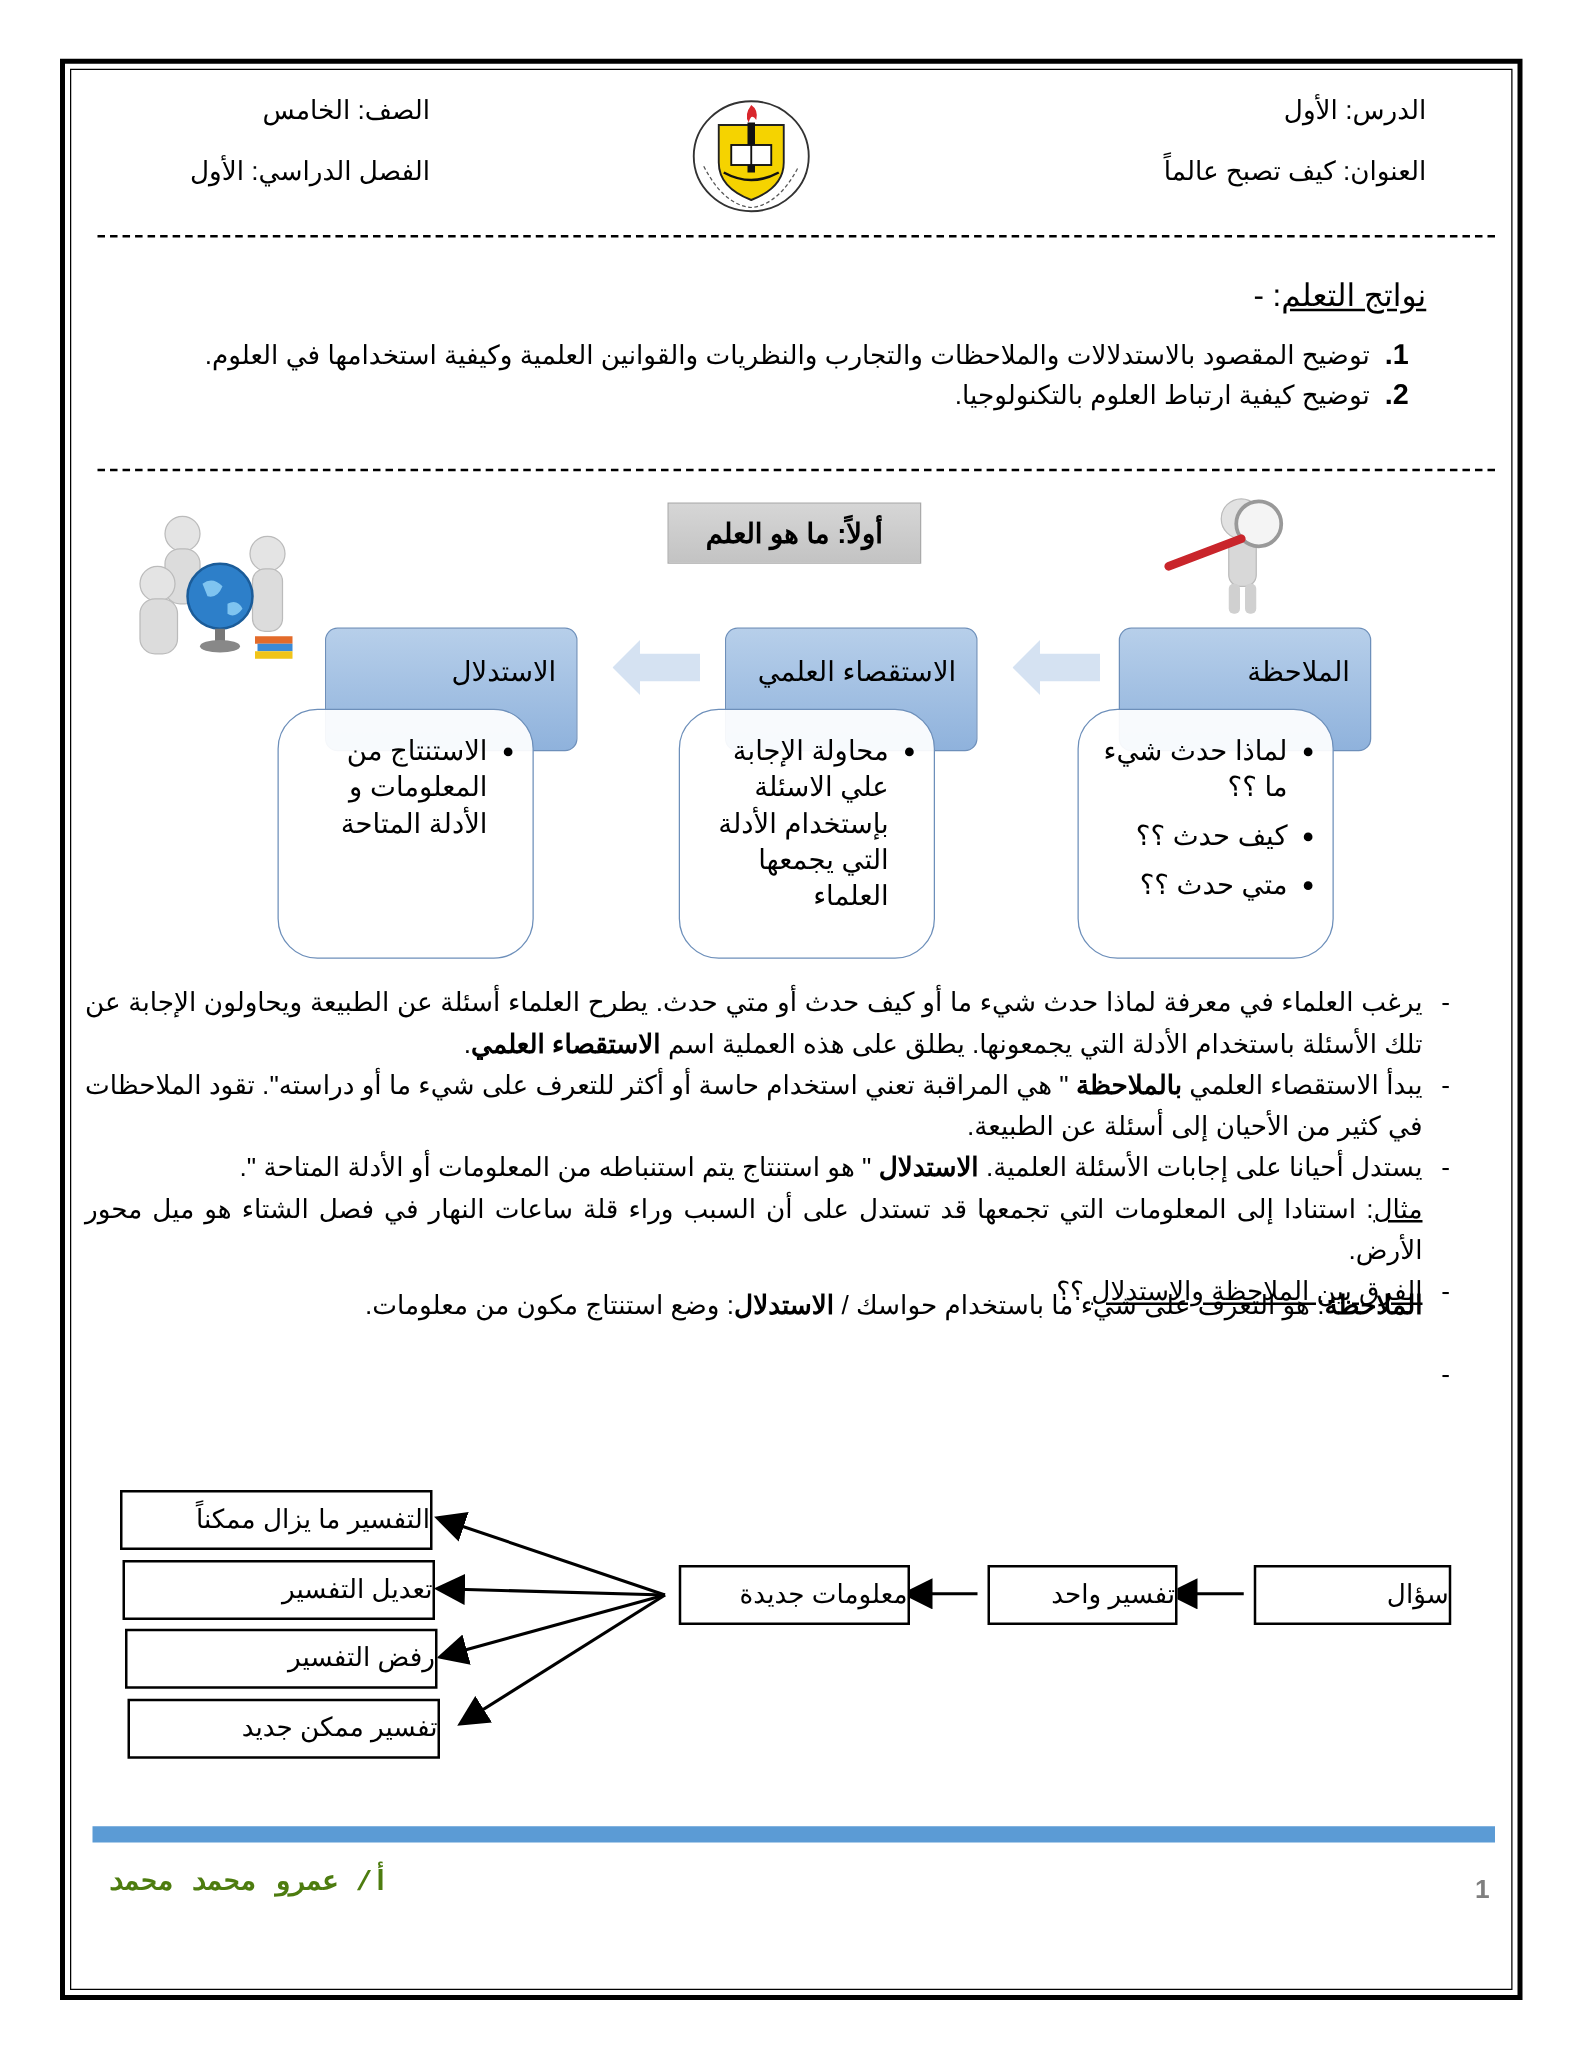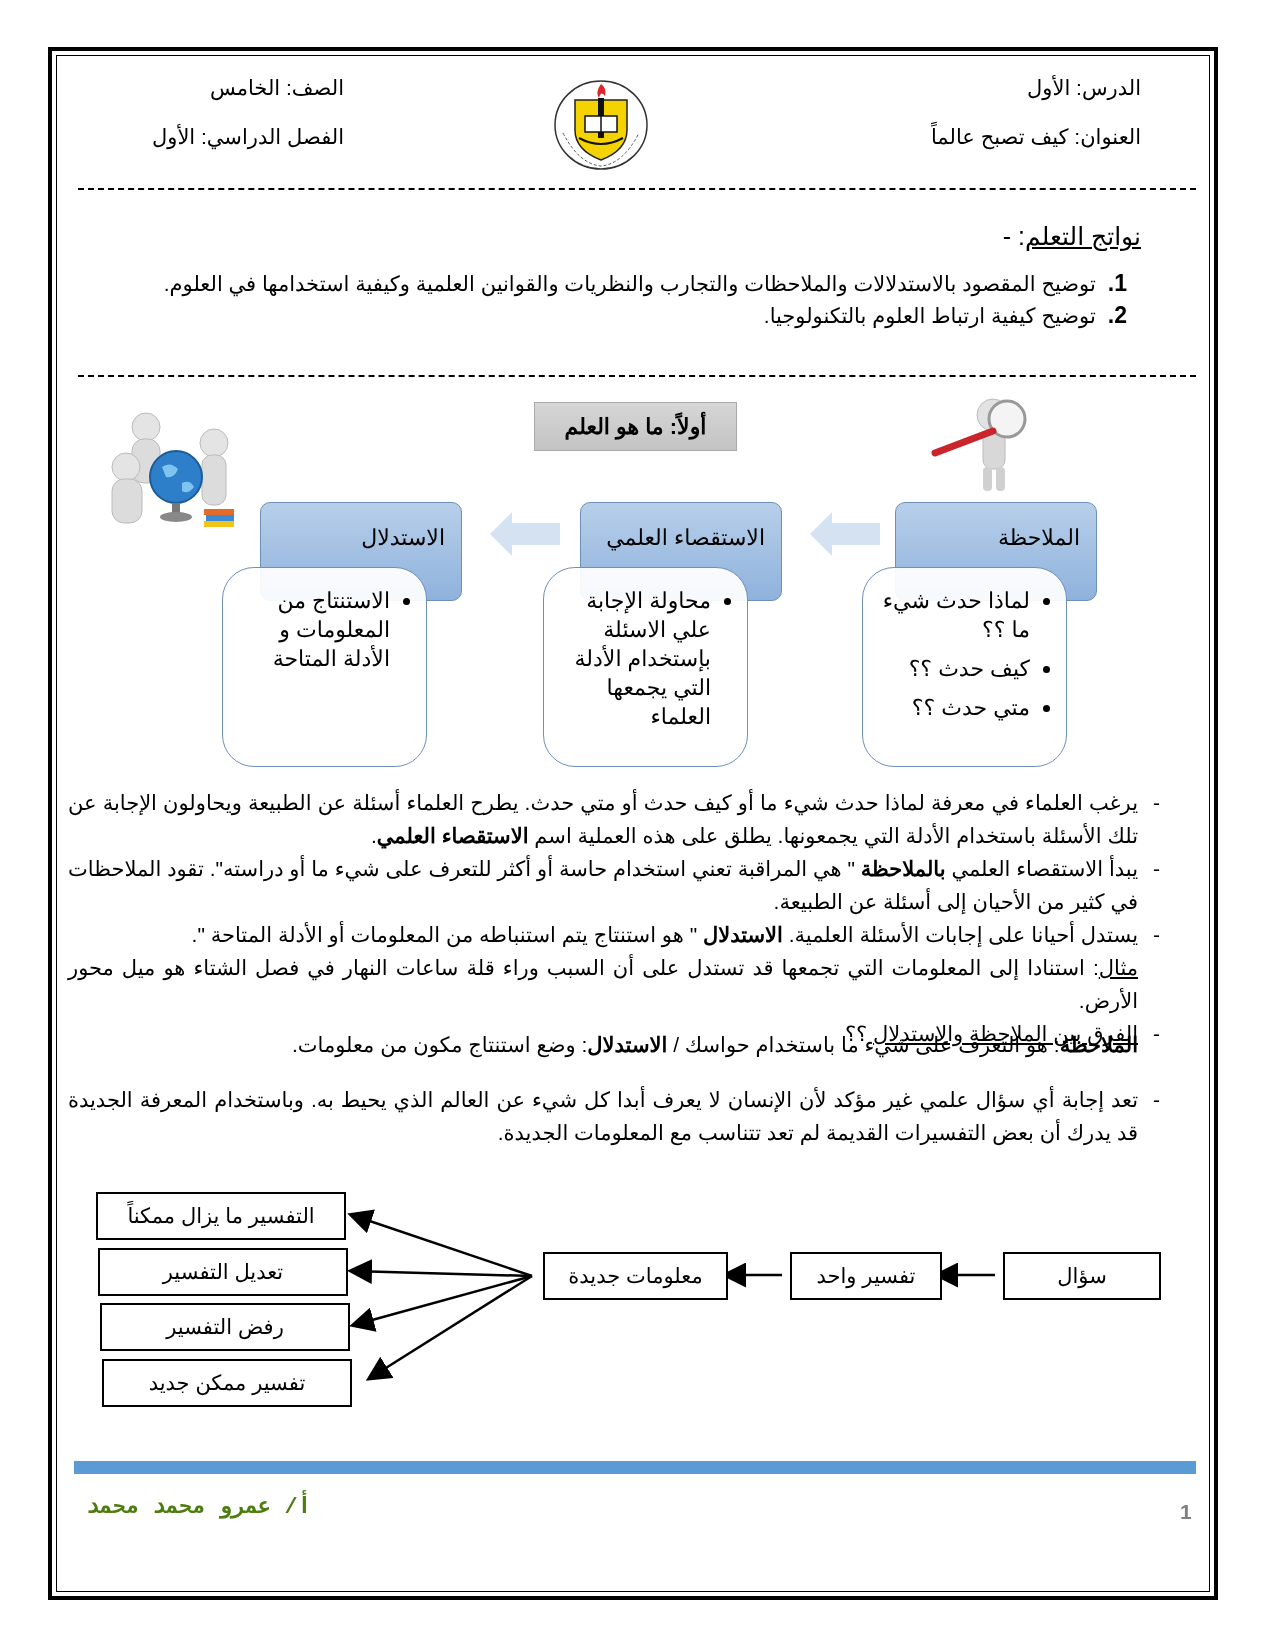--- a/index.html
+++ b/index.html
@@ -15,21 +15,21 @@
   .obj b.num { font-weight: bold; font-size: 23px; margin-left: 12px; }
   .title-box { position: absolute; left: 534px; top: 402px; width: 203px; height: 49px; background: linear-gradient(#d6d6d6, #c3c3c3); border: 1px solid #aaa; box-sizing: border-box; text-align: center; font-weight: bold; font-size: 22px; line-height: 47px; }
   .blue-box { position: absolute; width: 202px; height: 99px; border-radius: 10px; background: linear-gradient(#b7cfea, #8fb2dc); border: 1px solid #6d8fba; box-sizing: border-box; }
   .blue-box span { position: absolute; right: 16px; top: 22px; font-size: 22px; white-space: nowrap; direction: rtl; }
   .white-box { position: absolute; width: 205px; height: 200px; border-radius: 32px; background: rgba(255,255,255,0.93); border: 1px solid #6d8fba; box-sizing: border-box; direction: rtl; padding: 18px 14px 0 14px; font-size: 22px; line-height: 29px; }
   .white-box ul { margin: 0; padding: 0 22px 0 0; }
   .white-box li { margin-bottom: 10px; }
   .left-arrow { position: absolute; width: 70px; height: 44px; }
   .body-text { position: absolute; right: 137px; width: 1070px; font-size: 21px; line-height: 33px; direction: rtl; text-align: justify; }
   .body-text .dash { position: absolute; right: -22px; }
-  .flow-box { position: absolute; border: 2px solid #000; box-sizing: border-box; font-size: 21px; text-align: center; direction: rtl; background: #fff; }
+  .flow-box { position: absolute; border: 2px solid #000; box-sizing: border-box; font-size: 21px; direction: rtl; background: #fff; }
   .footer-bar { position: absolute; left: 74px; top: 1461px; width: 1122px; height: 13px; background: #5b9bd5; }
   .footer-author { position: absolute; left: 86px; top: 1493px; font-size: 22px; font-weight: bold; color: #4d7c0f; direction: rtl; white-space: nowrap; font-family: Liberation Mono, monospace; }
   .footer-page { position: absolute; left: 1180px; top: 1500px; font-size: 21px; font-weight: bold; color: #7f7f7f; }
 </style>
 </head>
 <body>
 
 <div class="page-border-outer"></div>
 <div class="page-border-inner"></div>
 
@@ -148,21 +148,20 @@
 </div>
 <div class="body-text" style="top:1017px;">
   <span class="dash">-</span>
   <span class="u">الفرق بين الملاحظة والاستدلال</span><span> ؟؟</span>
 </div>
 <div class="body-text" style="top:1028px;">
   <b>الملاحظة</b><span>: هو التعرف على شيء ما باستخدام حواسك / </span><b>الاستدلال</b><span>: وضع استنتاج مكون من معلومات.</span>
 </div>
 <div class="body-text" style="top:1083px;">
   <span class="dash">-</span>
-  <span>تعد إجابة أي سؤال علمي غير مؤكد لأن الإنسان لا يعرف أبدا كل شيء عن العالم الذي يحيط به. وباستخدام المعرفة الجديدة قد يدرك أن بعض التفسيرات القديمة لم تعد تتناسب مع المعلومات الجديدة.</span>
 </div>
 
 <svg class="abs" style="left:0; top:0;" width="1275" height="1650">
   <defs>
     <marker id="ah" markerWidth="10" markerHeight="10" refX="8" refY="5" orient="auto">
       <path d="M0,0 L10,5 L0,10 Z" fill="#000"></path>
     </marker>
   </defs>
   <line x1="995" y1="1275" x2="938" y2="1275" stroke="#000" stroke-width="2.5" marker-end="url(#ah)"></line>
   <line x1="782" y1="1275" x2="726" y2="1275" stroke="#000" stroke-width="2.5" marker-end="url(#ah)"></line>

